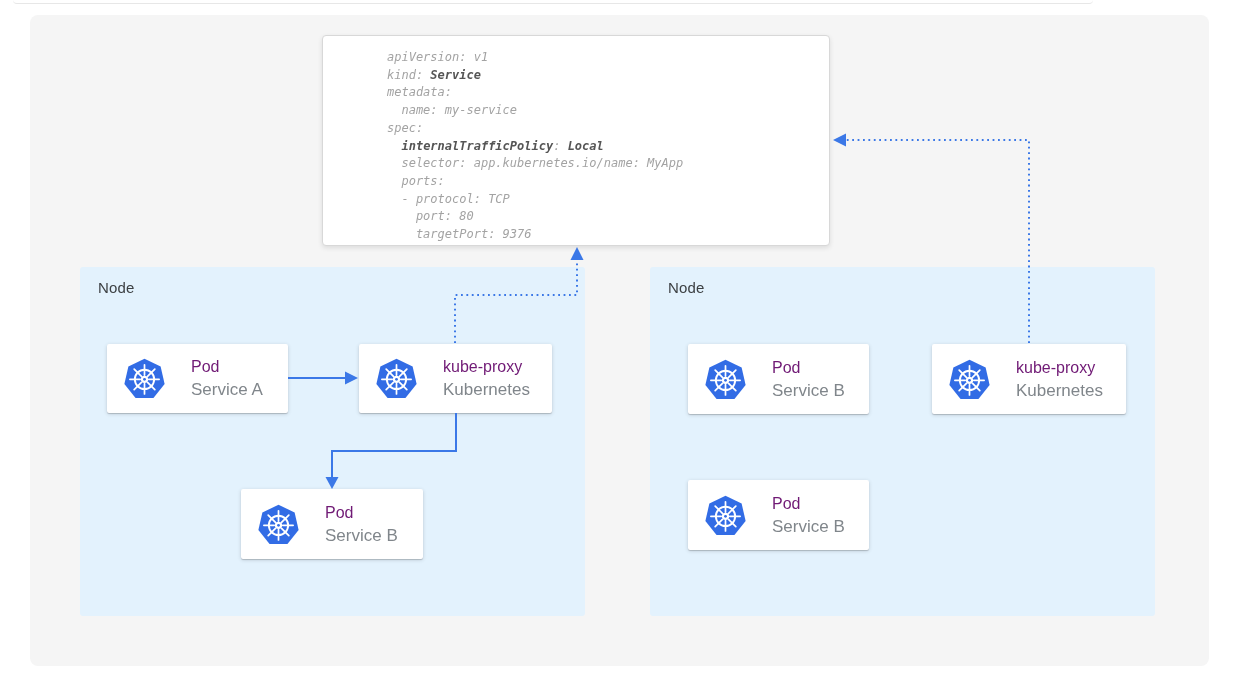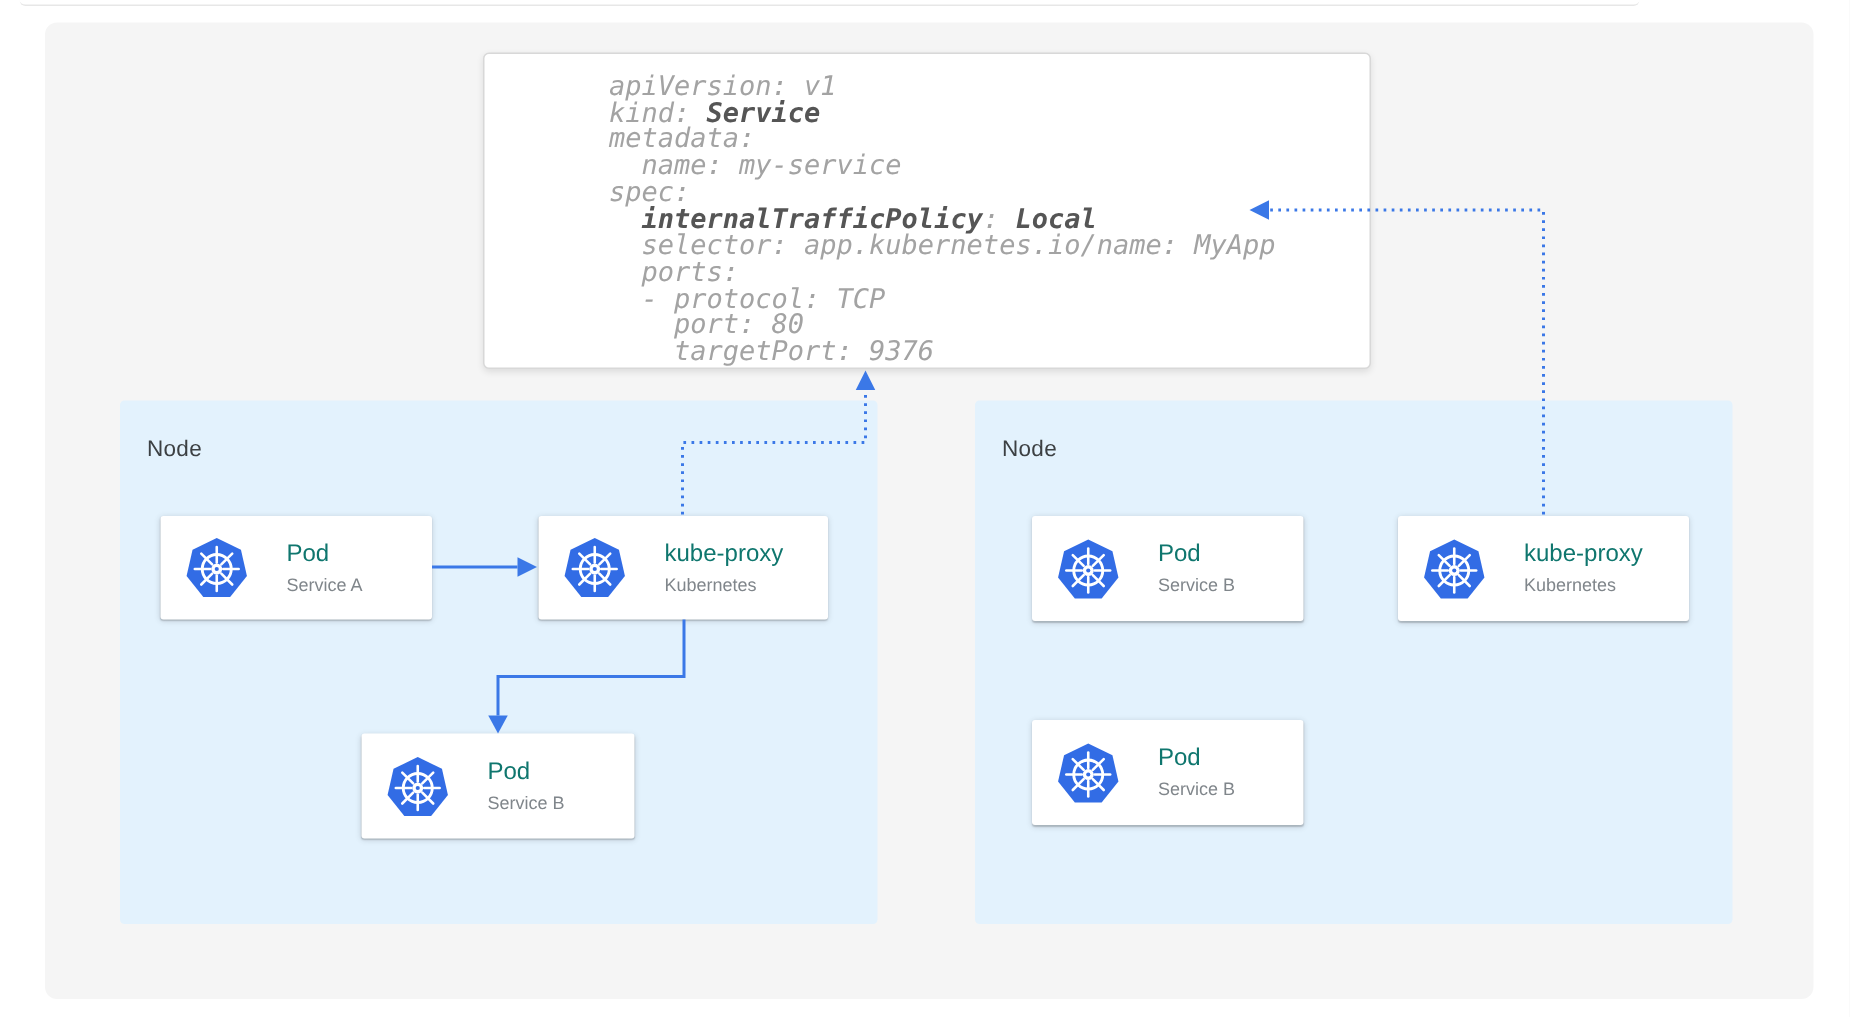--- a/index.html
+++ b/index.html
@@ -19,43 +19,43 @@
     background:var(--panel-bg,#f5f5f5);
     border-radius:8px;
   }
   .node{
     position:absolute;
     background:var(--node-fill,#e3f2fd);
     border-radius:3px;
   }
   .node-label{
     position:absolute;left:18px;top:12px;
-    font-size:15px;color:#3c4043;letter-spacing:.2px;margin-top:12px;
+    font-size:15px;color:#3c4043;letter-spacing:.2px;
   }
   .card{
     position:absolute;
     background:#ffffff;border-radius:2px;
     box-shadow:0 1px 1px rgba(0,0,0,.18), 0 1px 4px rgba(0,0,0,.14);
     display:flex;align-items:center;
     padding-left:16px;box-sizing:border-box;
   }
   .card .icon-wrap{width:43px;height:43px;flex:0 0 auto;}
   .card .txt{margin-left:25px;line-height:1;}
-  .card .title{font-size:16px;color:#0f766e;margin-bottom:6px;}
-  .card .subtitle{font-size:12px;color:#80868b;}
+  .card .title{font-size:16px;color:#701a75;margin-bottom:6px;}
+  .card .subtitle{font-size:17px;color:#80868b;}
   .code-box{
-    position:absolute;left:322px;top:35px;width:592px;height:211px;
+    position:absolute;left:322px;top:35px;width:508px;height:211px;
     background:#ffffff;
     border:1px solid #d8d8d8;border-radius:4px;
     box-shadow:0 2px 5px rgba(0,0,0,.10);
     box-sizing:border-box;
-    padding:13px 10px 0 83px;
+    padding:13px 10px 0 64px;
     font-family:"DejaVu Sans Mono", monospace;
     font-style:italic;
-    font-size:18px;line-height:17.7px;
+    font-size:12px;line-height:17.7px;
     color:#a3a3a3;
     white-space:pre;
   }
   .code-box .b{font-weight:bold;color:#555555;margin-top:45px;}
   .arrows{position:absolute;left:0;top:0;pointer-events:none;}
   .arrows path{fill:none;stroke:var(--accent,#3b78e7);}
   .arrows .solid{stroke-width:2px;}
   .arrows .dotted{stroke-width:2px;stroke-dasharray:1.8 3.6;}
   .arrows polygon{fill:var(--accent,#3b78e7);stroke:none;}
   .hidden-defs{position:absolute;width:0;height:0;overflow:hidden;}

